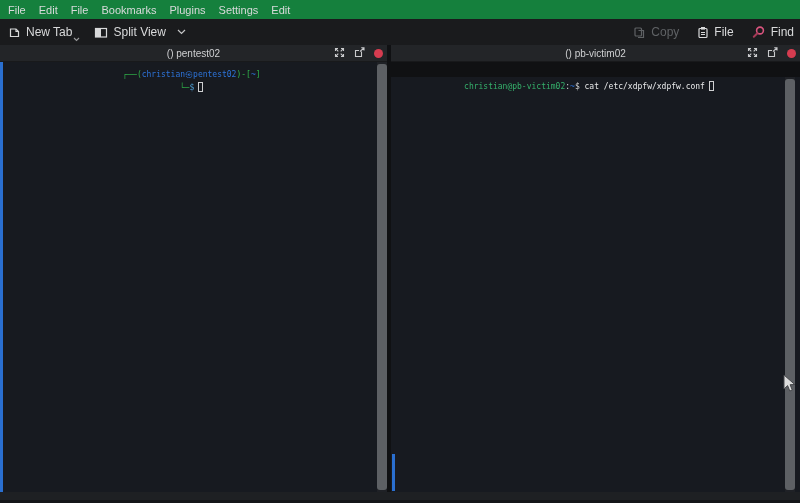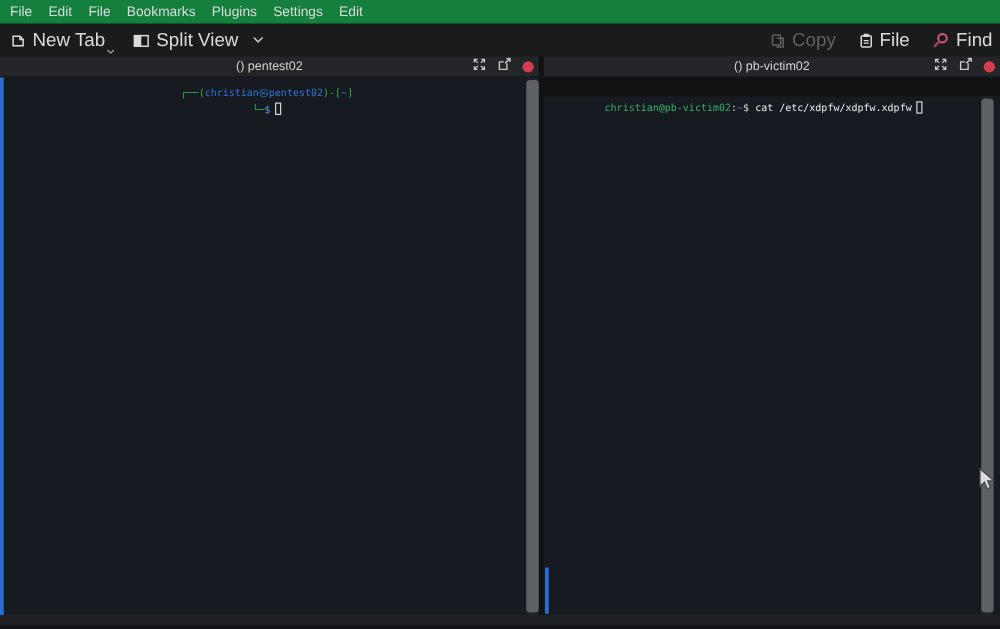--- a/index.html
+++ b/index.html
@@ -14,33 +14,33 @@
   
   .menubar {
     height:19px; background:#15803d; display:flex; align-items:center;
     padding-left:8px; gap:13px; font-size:11px; color:#d9dadb; flex:0 0 auto;
   }
   .menubar span { cursor:default; }
 
   
   .toolbar {
     height:26px; background:#1a1b1d; display:flex; align-items:center;
-    padding:0 6px 0 8px; font-size:15px; flex:0 0 auto;
+    padding:0 6px 0 8px; font-size:12px; flex:0 0 auto;
   }
   .tbtn { display:flex; align-items:center; gap:5px; color:#d9dadb; position:relative; }
   .tbtn.disabled { color:#5f6265; }
   .tbtn svg { display:block; }
   .tb-left { display:flex; align-items:center; gap:22px; }
   .tb-right { margin-left:auto; display:flex; align-items:center; gap:18px; }
   .mini-caret { position:absolute; right:-8px; bottom:-3px; }
 
   
   .content { flex:1 1 auto; display:flex; background:#101113; }
   .pane { display:flex; flex-direction:column; }
-  .pane-left  { width:431px; }
+  .pane-left  { width:387px; }
   .divider { width:4px; background:#101113; }
   .pane-right { flex:1;gap:15px; }
 
   .pane-header {
     height:17px; background:#232528; display:flex; align-items:center;
     position:relative; flex:0 0 auto; border-bottom:1px solid #18191b;
   }
   .pane-title {
     position:absolute; left:0; right:0; text-align:center;
     font-size:10px; color:#cfd0d2; pointer-events:none;
@@ -202,21 +202,21 @@
             <svg width="11" height="11" viewBox="0 0 11 11" stroke="#c9cacc" stroke-width="1.1" fill="none">
               <path d="M7.5 4.5 V9.5 H1.5 V3.5 H5"></path>
               <path d="M6 4.5 L10 0.8 M7.2 0.8 H10 V3.5"></path>
             </svg>
           </span>
           <span class="close-dot"></span>
         </div>
       </div>
       <div class="pane-body">
         <div class="accent-seg"></div>
-        <div class="term b"><span class="green2">christian@pb-victim02</span><span class="grey">:</span><span class="blue">~</span><span class="grey">$ </span><span class="white">cat /etc/xdpfw/xdpfw.xdpfw</span><span class="cursor-box"></span></div>
+        <div class="term b"><span class="green2">christian@pb-victim02</span><span class="grey">:</span><span class="blue">~</span><span class="grey">$ </span><span class="white">cat /etc/xdpfw/xdpfw.conf</span><span class="cursor-box"></span></div>
         <div class="scrolltrack">
           <div class="scrollthumb"></div>
         </div>
         <div class="edge-pad"></div>
       </div>
     </div>
   </div>
 
   <div class="bottom-strip"></div>
 

